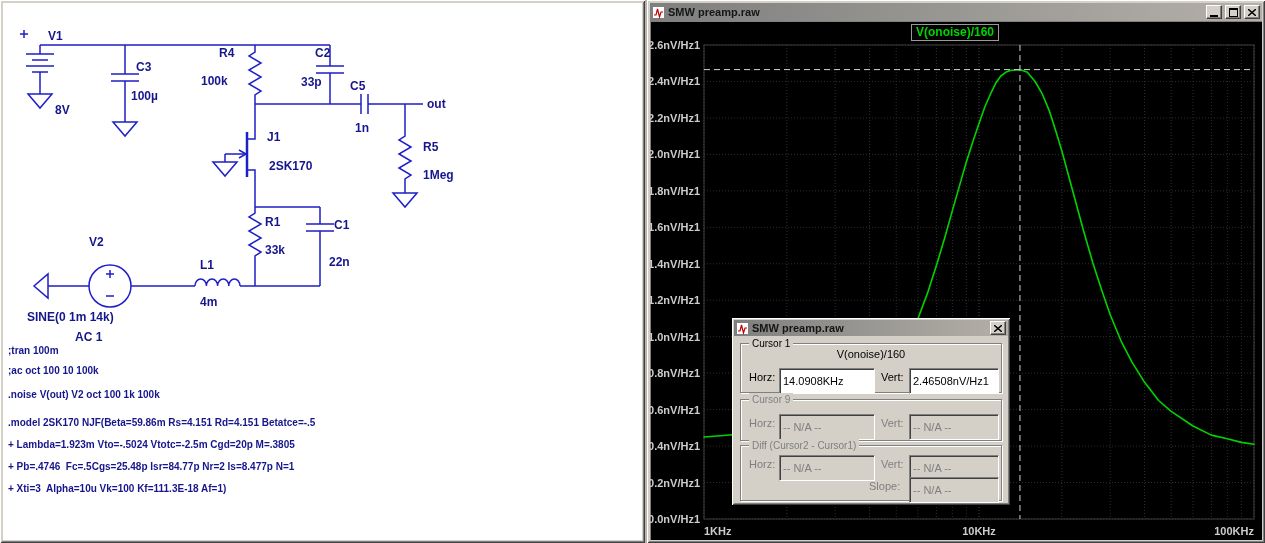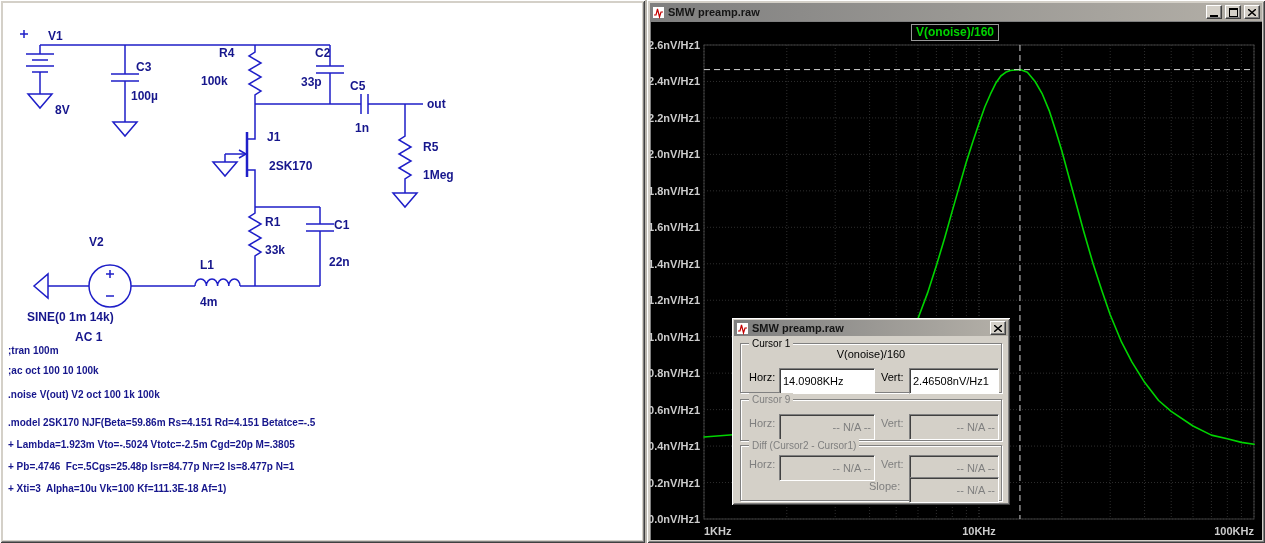--- a/index.html
+++ b/index.html
@@ -57,21 +57,21 @@
   .group.disabled .group-label{color:#7f7f7f;}
   .g1{top:7px;height:50px;}
   .g2{top:63px;height:42px;}
   .g3{top:109px;height:56px;}
   .trace-name{position:absolute;top:4px;left:0;right:0;text-align:center;font-size:11px;color:#000;}
   .fl{position:absolute;font-size:11px;line-height:18px;color:#000;}
   .group.disabled .fl{color:#7f7f7f;}
   .tbox{position:absolute;height:26px;font-family:"Liberation Sans",sans-serif;font-size:11px;
         background:#ffffff;color:#000;border:1px solid;border-color:#808080 #ffffff #ffffff #808080;
         box-shadow:inset 1px 1px 0 #404040;padding:0 3px;}
-  .tbox.na{background:#d4d0c8;color:#7f7f7f;text-align:right;}
+  .tbox.na{background:#d4d0c8;color:#7f7f7f;text-align:left;}
 </style>
 </head>
 <body>
 
 <div class="win" style="left:0;top:0;width:645px;height:543px;">
   <div class="client" id="schematic-client">
     <svg id="schematic-svg" width="639" height="519" viewBox="0 0 639 519">
 
       <path class="sch-stroke" d="M37,42 H327 M252,101 H358 M365,101 H420 M252,101 V129 M252,204 H317 M317,283 H237 M192,283 H128 M86,283 H45"></path>
 

